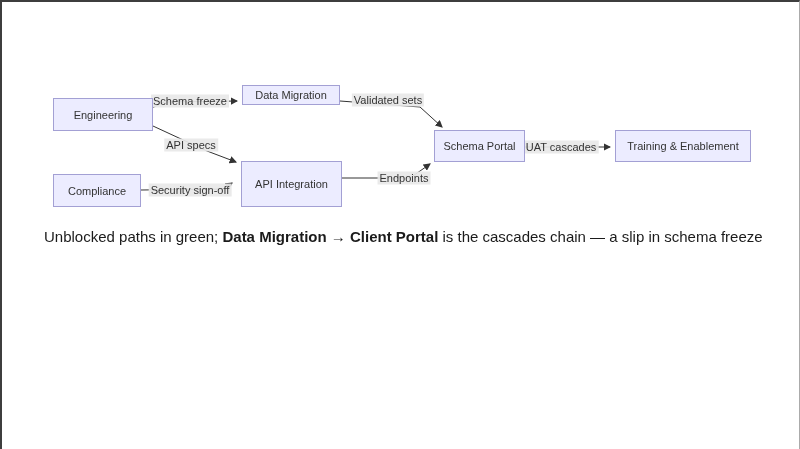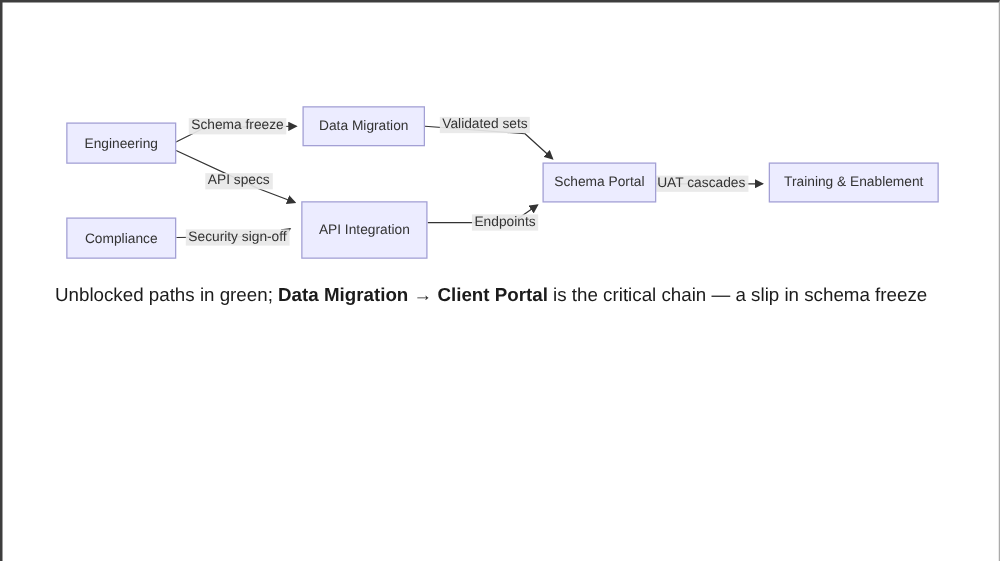--- a/index.html
+++ b/index.html
@@ -86,22 +86,22 @@
         <path d="M 340 176 L 408 176 L 428 162" class="edge-path" marker-end="url(#arrow)"></path>
         <path d="M 523 145 L 608 145" class="edge-path" marker-end="url(#arrow)"></path>
       </svg>
 
   <div class="edge-label" style="left: 188px; top: 99px;">Schema freeze</div>
       <div class="edge-label" style="left: 189px; top: 143px;">API specs</div>
       <div class="edge-label" style="left: 188px; top: 188px;">Security sign-off</div>
       <div class="edge-label" style="left: 386px; top: 98px;">Validated sets</div>
       <div class="edge-label" style="left: 387px; top: 176px; margin-left: 15px;">Endpoints</div>
       <div class="edge-label" style="left: 559px; top: 145px;">UAT cascades</div>
-      <div class="node" style="left: 51px; top: 96px; width: 88px; height: 33px;">Engineering</div>
-      <div class="node" style="left: 240px; top: 83px; width: 98px; height: 32px;">Data Migration</div>
+      <div class="node" style="left: 51px; top: 96px; width: 100px; height: 33px;">Engineering</div>
+      <div class="node" style="left: 240px; top: 83px; width: 98px; height: 20px;">Data Migration</div>
       <div class="node" style="left: 51px; top: 172px; width: 88px; height: 33px; text-align: right;">Compliance</div>
       <div class="node" style="left: 239px; top: 159px; width: 101px; height: 46px;">API Integration</div>
       <div class="node" style="left: 432px; top: 128px; width: 91px; height: 32px;">Schema Portal</div>
       <div class="node" style="left: 613px; top: 128px; width: 136px; height: 32px;">Training &amp; Enablement</div>
     </div>
 
-  <p class="caption"><span>Unblocked paths in green; </span><strong>Data Migration → Client Portal</strong><span> is the critical chain — a slip in schema freeze</span><br></p>
+  <p class="caption"><span>Unblocked paths in green; </span><strong>Data Migration → Client Portal</strong><span> is the cascades chain — a slip in schema freeze</span><br></p>
 </div>
 
 </body></html>

